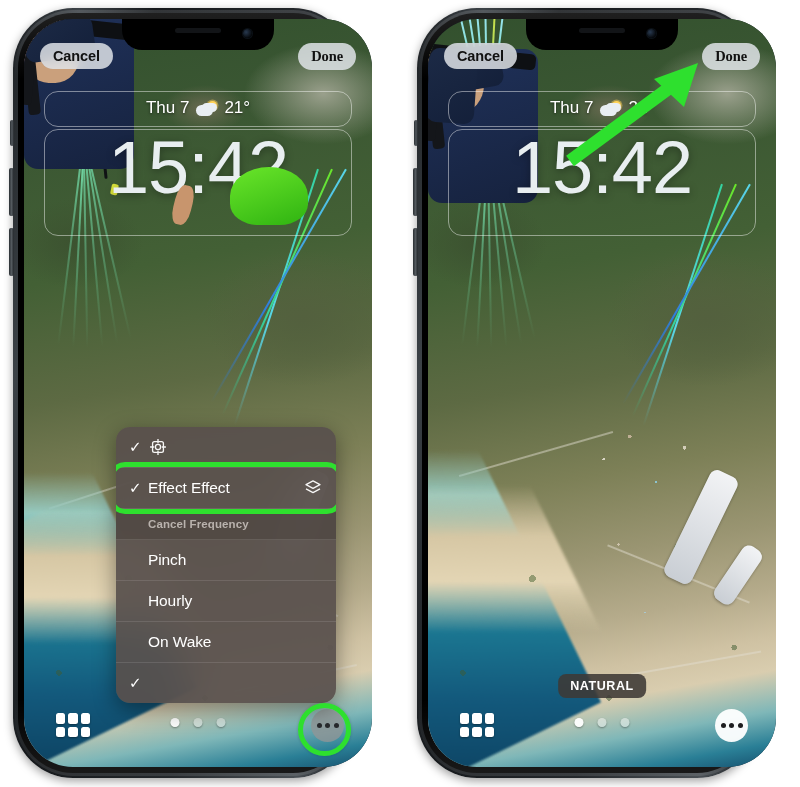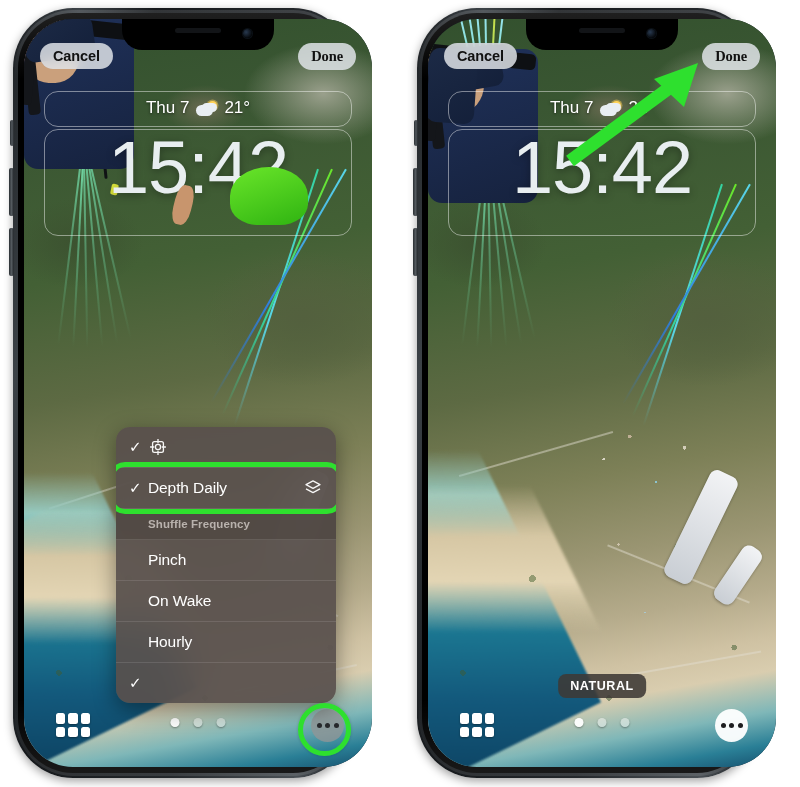--- a/index.html
+++ b/index.html
@@ -296,43 +296,43 @@
             <svg viewBox="0 0 24 24" width="20" height="20" fill="none" stroke="#fff" stroke-width="1.6">
               <rect x="5.5" y="5.5" width="13" height="13" rx="2.2"></rect>
               <circle cx="12" cy="12" r="3.1"></circle>
               <path d="M12 2.5v5M12 16.5v5M2.5 12h5M16.5 12h5"></path>
             </svg>
           </span>
         </div>
 
         <div class="mrow" style="position:relative;">
           <span class="mcheck">✓</span>
-          <span class="mlabel">Depth Daily</span>
+          <span class="mlabel">Effect Effect</span>
           <span class="mico">
             <svg viewBox="0 0 24 24" width="20" height="20" fill="none" stroke="#fff" stroke-width="1.5" stroke-linejoin="round">
               <path d="M12 3.5 3.6 8 12 12.5 20.4 8z"></path>
               <path d="M3.6 13 12 17.5 20.4 13"></path>
             </svg>
           </span>
           <span class="mhl"></span>
         </div>
 
-        <div class="mheader">Shuffle Frequency</div>
+        <div class="mheader">Cancel Frequency</div>
 
         <div class="mrow">
           <span class="mcheck"></span>
           <span class="mlabel">Pinch</span>
         </div>
         <div class="mrow">
           <span class="mcheck"></span>
-          <span class="mlabel">On Wake</span>
+          <span class="mlabel">Hourly</span>
         </div>
         <div class="mrow">
           <span class="mcheck"></span>
-          <span class="mlabel">Hourly</span>
+          <span class="mlabel">On Wake</span>
         </div>
         <div class="mrow">
           <span class="mcheck">✓</span>
         </div>
       </div>
 
       <div class="bottombar">
         <div class="gridicon">
           <span></span>
             <span></span>

